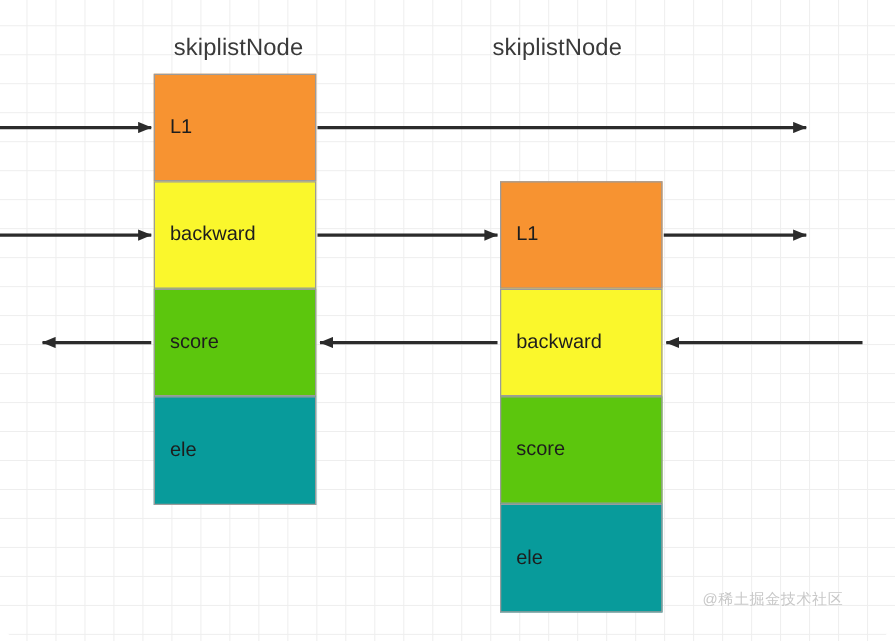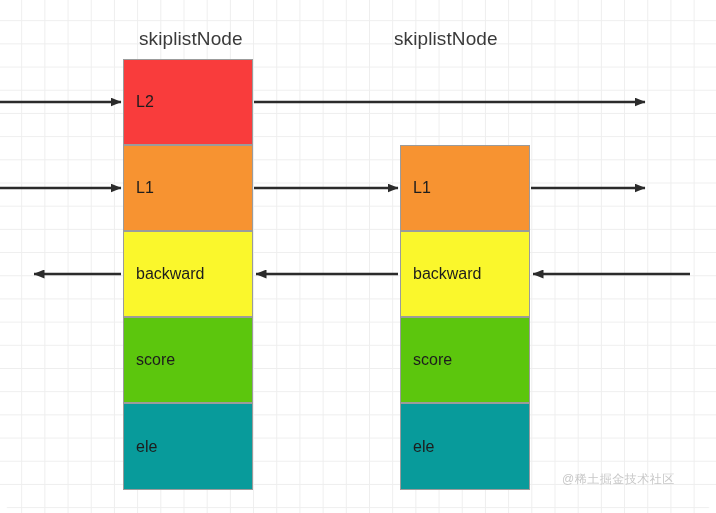--- a/index.html
+++ b/index.html
@@ -63,23 +63,20 @@
 </style>
 </head>
 <body>
 
 <div id="canvas">
 
   <div class="node-title" style="left:139px; top:28px;">skiplistNode</div>
   <div class="node-title" style="left:394px; top:28px;">skiplistNode</div>
 
   <div class="node" style="left:123px; top:59px; width:130px;">
-    <div class="cell" style="height:86px; background:#F93C3C;">
-      <span class="cell-label">L2</span>
-    </div>
     <div class="cell" style="height:86px; background:#F79331;">
       <span class="cell-label">L1</span>
     </div>
     <div class="cell" style="height:86px; background:#FAF72C;">
       <span class="cell-label">backward</span>
     </div>
     <div class="cell" style="height:86px; background:#5CC60D;">
       <span class="cell-label">score</span>
     </div>
     <div class="cell" style="height:87px; background:#089B9B;">

